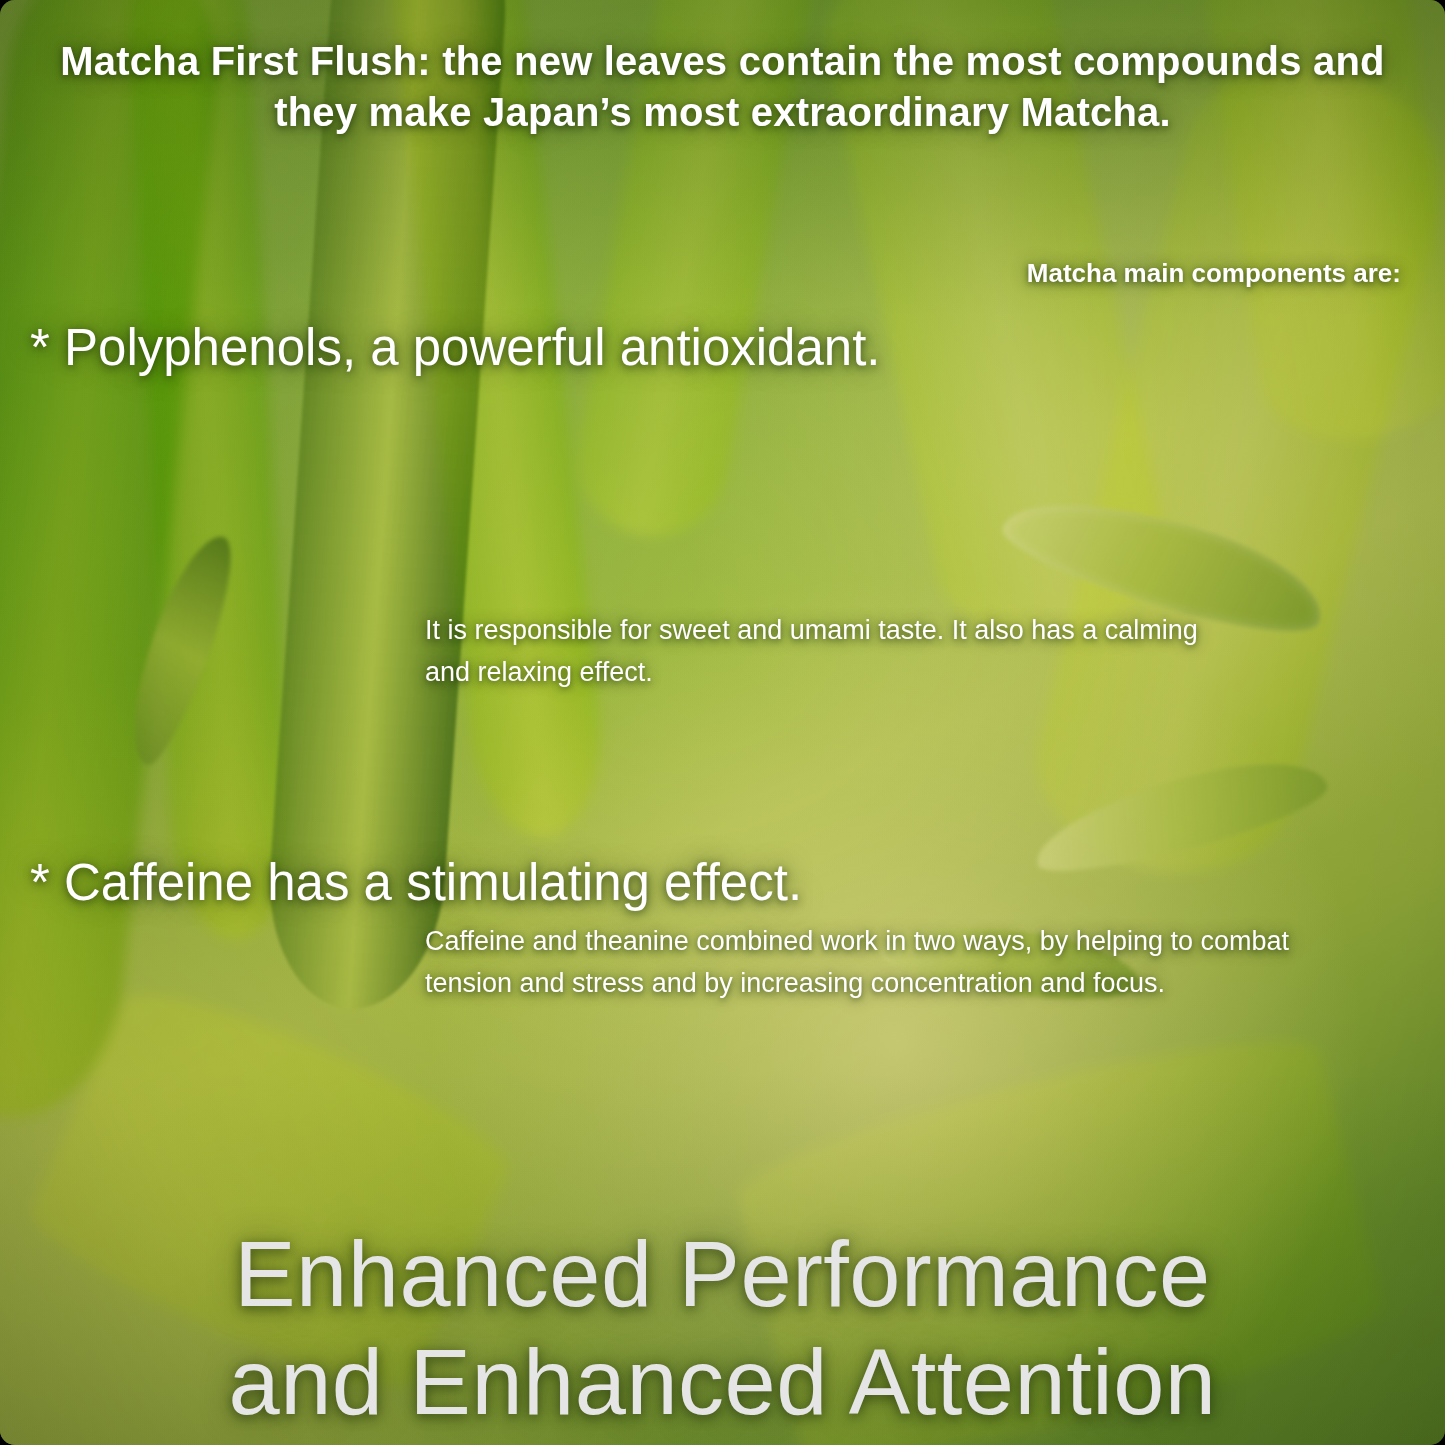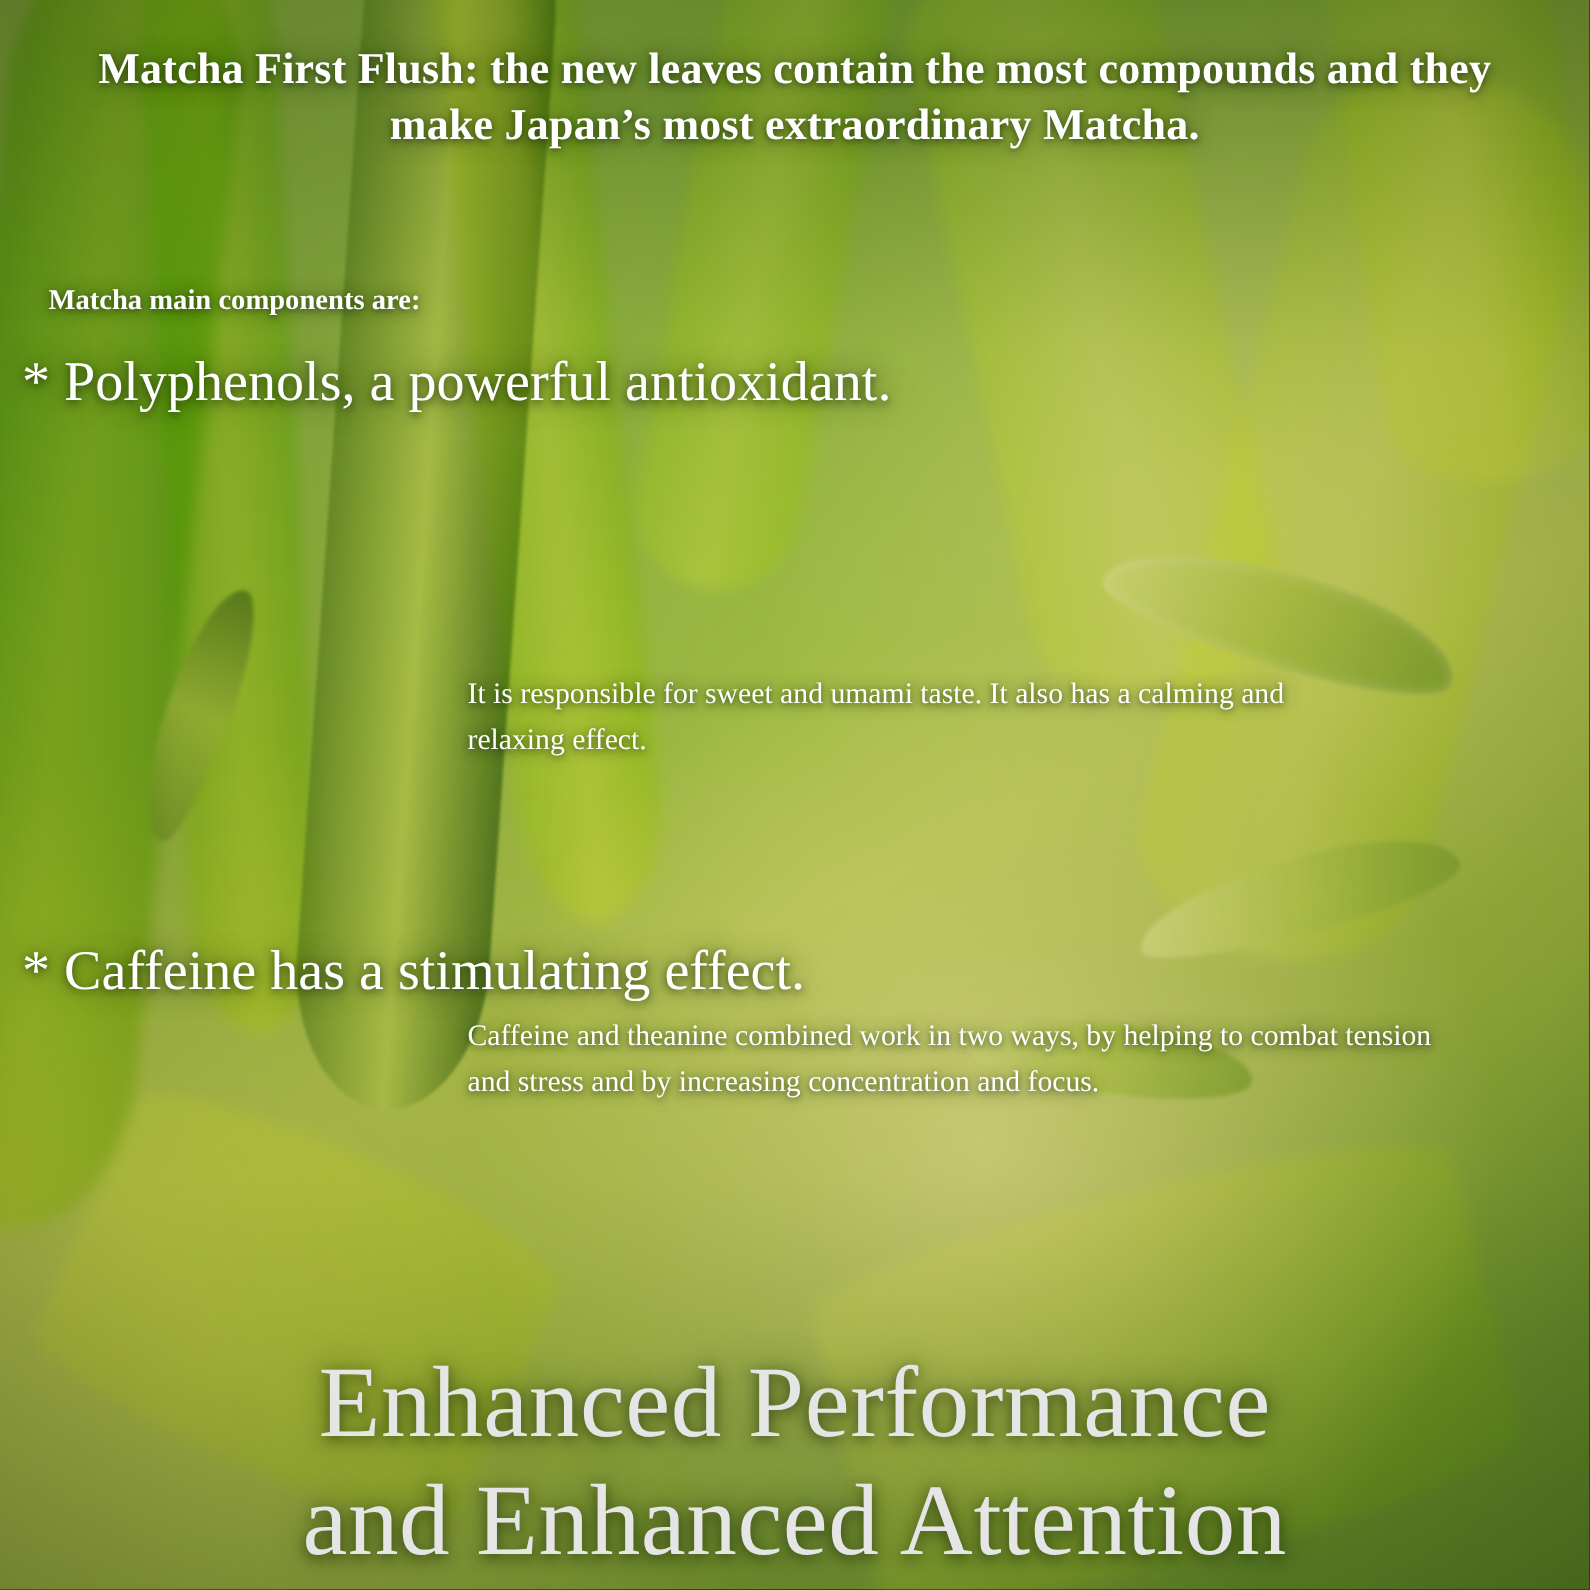--- a/index.html
+++ b/index.html
@@ -5,22 +5,23 @@
   html, body {
     margin: 0;
     padding: 0;
     background: #000;
   }
   .canvas {
     position: relative;
     width: 1445px;
     height: 1445px;
     overflow: hidden;
-    font-family: Liberation Serif, serif;
+    font-family: Liberation Sans, sans-serif;
     color: #ffffff;
+    border-radius: 15px;
   }
 
   
   .bg {
     position: absolute;
     inset: 0;
     background:
       
       radial-gradient(circle at 62% 72%, rgba(236,233,140,0.85) 0%, rgba(236,233,140,0.0) 34%),
       radial-gradient(circle at 78% 30%, rgba(225,231,128,0.70) 0%, rgba(225,231,128,0.0) 30%),
@@ -106,31 +107,31 @@
     line-height: 1.28;
     letter-spacing: 0.2px;
     text-shadow: 0 2px 7px rgba(30,50,10,0.75), 0 0 22px rgba(20,40,5,0.5);
   }
 
   .subhead {
     position: absolute;
     left: 44px;
     right: 44px;
     top: 258px;
-    text-align: left;
+    text-align: right;
     font-weight: bold;
     font-size: 26px;
     text-shadow: 0 2px 6px rgba(30,50,10,0.7), 0 0 18px rgba(20,40,5,0.45);
   }
 
   .item { position: absolute; left: 0; right: 0; }
   .item-title {
     font-size: 51px;
     line-height: 1.1;
-    padding-left: 20px;
+    padding-left: 30px;
     white-space: nowrap;
     text-shadow: 0 2px 8px rgba(30,50,10,0.78), 0 0 26px rgba(20,40,5,0.55);
   }
   .item-body {
     margin-top: 10px;
     padding-left: 425px;
     padding-right: 210px;
     font-size: 27px;
     line-height: 1.55;
     text-shadow: 0 2px 6px rgba(30,50,10,0.7), 0 0 18px rgba(20,40,5,0.45);

